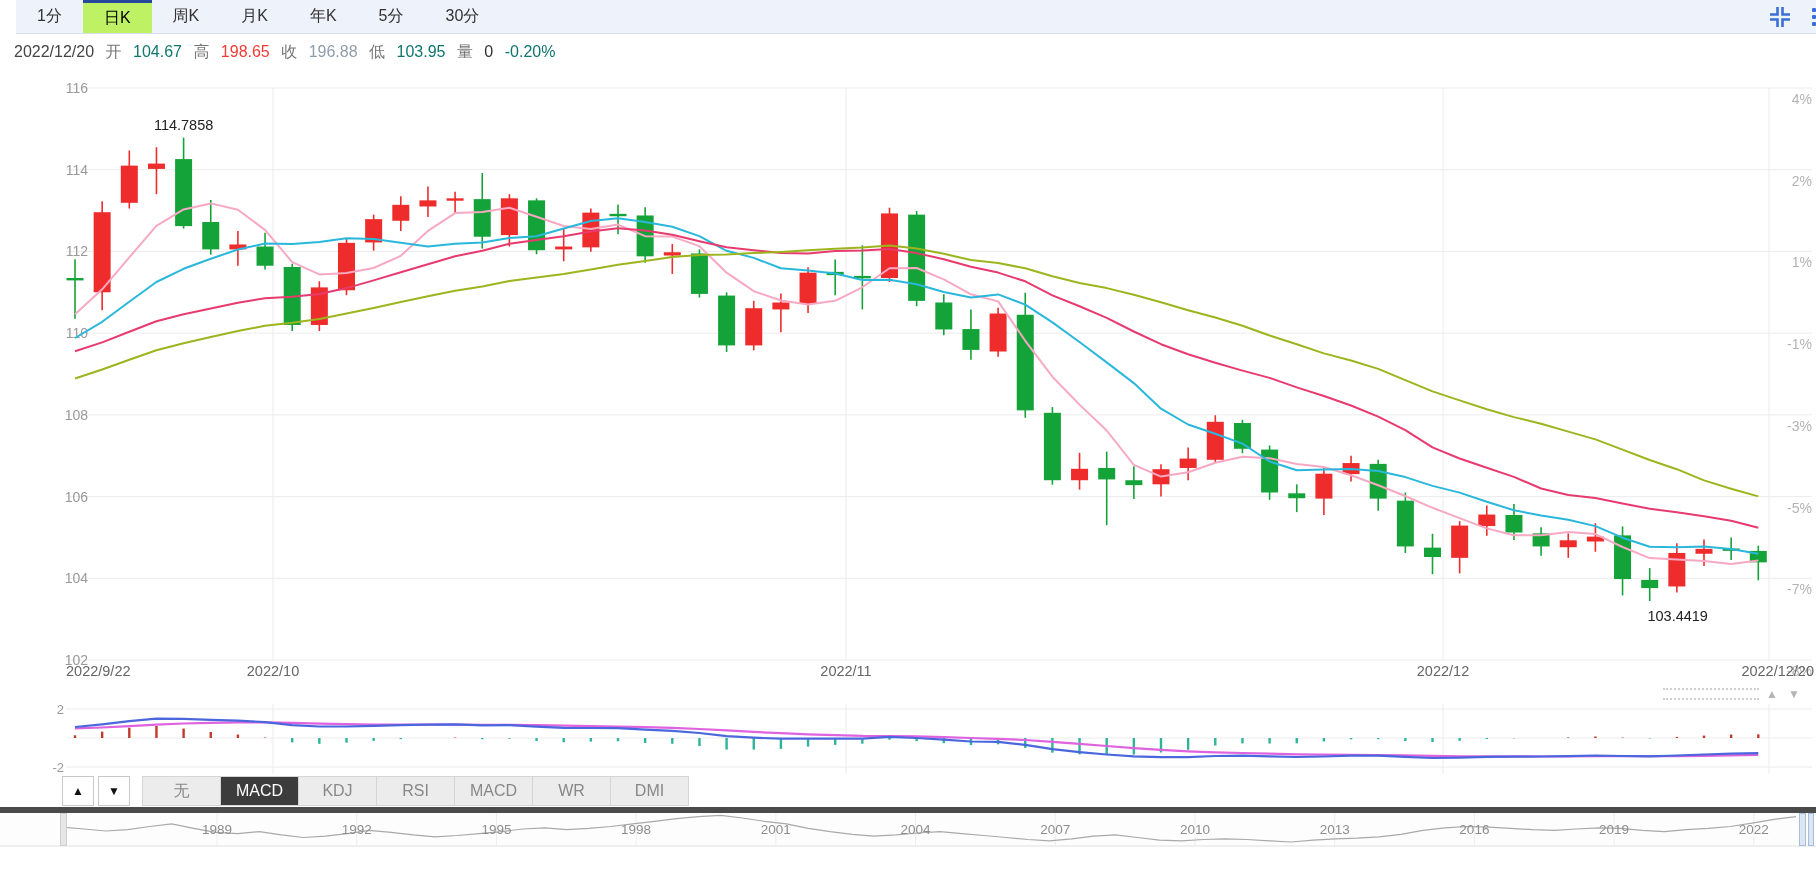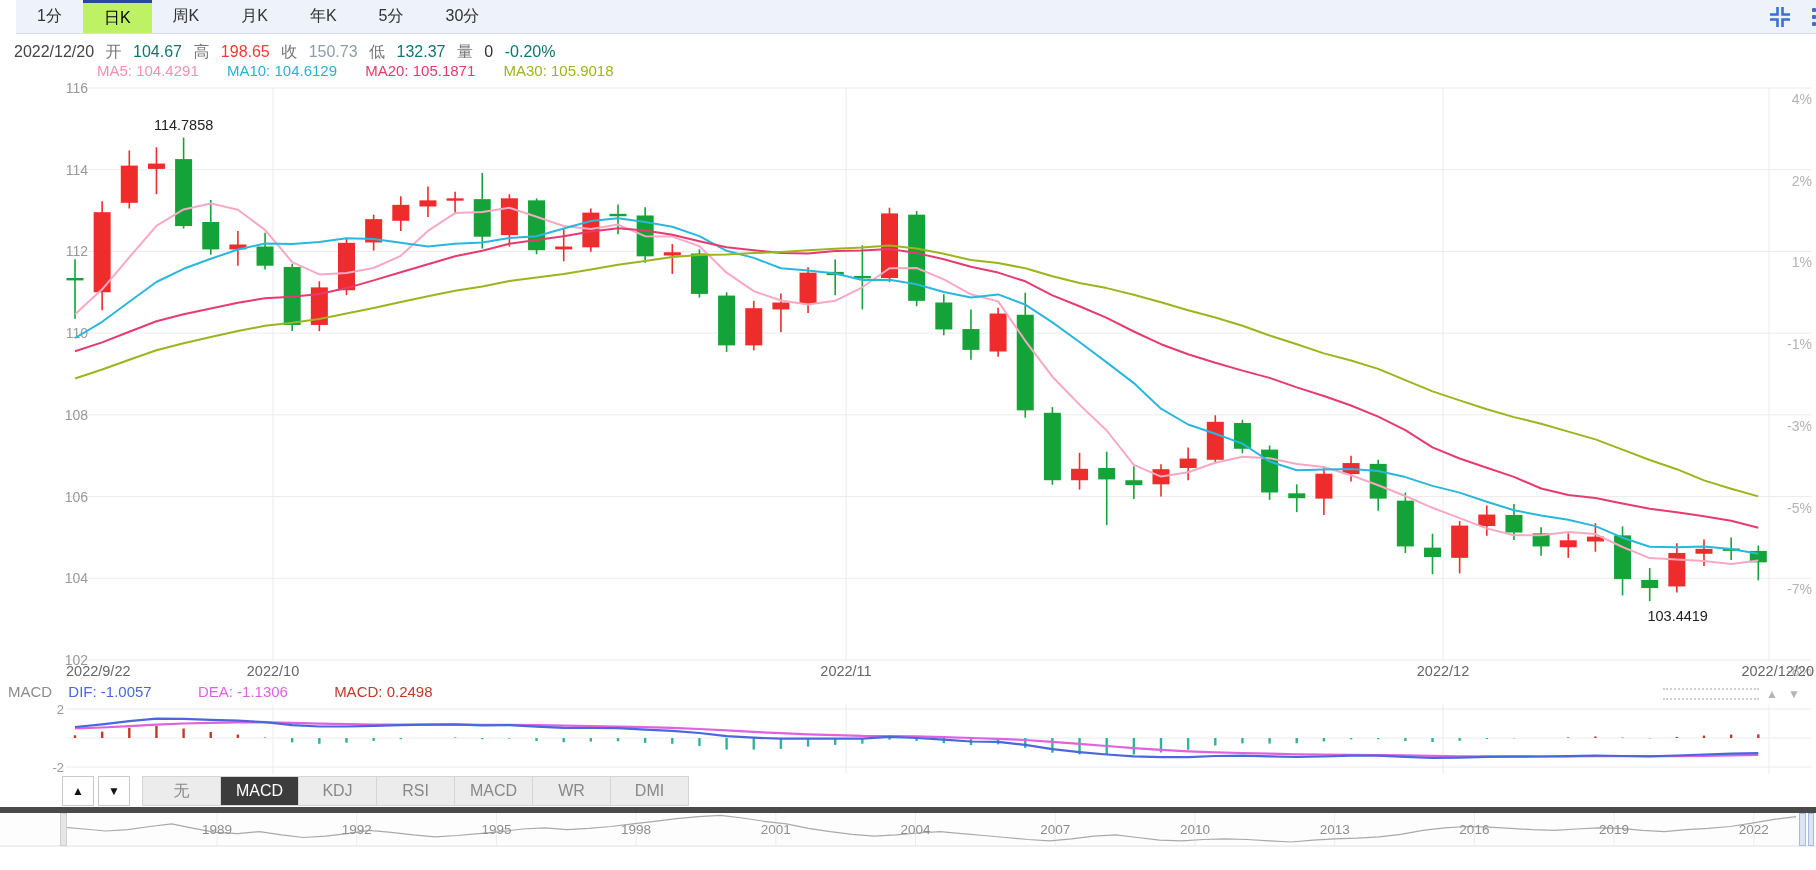--- a/index.html
+++ b/index.html
@@ -75,34 +75,28 @@
     </div>
   </div>
 
   <div id="quote">
     <span class="q-date">2022/12/20</span>
     <span class="q-label">开</span>
     <span class="q-green">104.67</span>
     <span class="q-label">高</span>
     <span class="q-red">198.65</span>
     <span class="q-label">收</span>
-    <span class="q-close">150.73</span>
+    <span class="q-close">196.88</span>
     <span class="q-label">低</span>
-    <span class="q-green">132.37</span>
+    <span class="q-green">103.95</span>
     <span class="q-label">量</span>
     <span class="q-vol">0</span>
     <span class="q-green">-0.20%</span>
   </div>
 
-  <div id="ma-readout">
-    <span class="ma5">MA5: 104.4291</span>
-    <span class="ma10">MA10: 104.6129</span>
-    <span class="ma20">MA20: 105.1871</span>
-    <span class="ma30">MA30: 105.9018</span>
-  </div>
 
   <svg id="chart" width="1816" height="870" style="position:absolute;left:0;top:0;">
       <g>
         <line x1="66" y1="88" x2="1812" y2="88" stroke="#ececec" stroke-width="1"></line>
         <text x="88" y="93" text-anchor="end" font-size="14" fill="#999999">116</text>
         <text x="1812" y="104" text-anchor="end" font-size="14" fill="#b3b3b3">4%</text>
         <line x1="66" y1="169.71428571428572" x2="1812" y2="169.71428571428572" stroke="#ececec" stroke-width="1"></line>
         <text x="88" y="174.71428571428572" text-anchor="end" font-size="14" fill="#999999">114</text>
         <text x="1812" y="185.71428571428572" text-anchor="end" font-size="14" fill="#b3b3b3">2%</text>
         <line x1="66" y1="251.42857142857142" x2="1812" y2="251.42857142857142" stroke="#ececec" stroke-width="1"></line>
@@ -365,26 +359,20 @@
         <text x="915.55" y="834" text-anchor="middle" font-size="13.5" fill="#8d8d8d">2004</text>
         <text x="1055.26" y="834" text-anchor="middle" font-size="13.5" fill="#8d8d8d">2007</text>
         <text x="1194.97" y="834" text-anchor="middle" font-size="13.5" fill="#8d8d8d">2010</text>
         <text x="1334.68" y="834" text-anchor="middle" font-size="13.5" fill="#8d8d8d">2013</text>
         <text x="1474.39" y="834" text-anchor="middle" font-size="13.5" fill="#8d8d8d">2016</text>
         <text x="1614.1" y="834" text-anchor="middle" font-size="13.5" fill="#8d8d8d">2019</text>
         <text x="1753.81" y="834" text-anchor="middle" font-size="13.5" fill="#8d8d8d">2022</text>
       </g>
     </svg>
 
-  <div id="macd-readout">
-    <span class="m-title">MACD</span>
-    <span class="m-dif">DIF: -1.0057</span>
-    <span class="m-dea">DEA: -1.1306</span>
-    <span class="m-macd">MACD: 0.2498</span>
-  </div>
 
   <div id="pane-handle"></div>
   <div id="pane-tris"><span>▲</span><span>▼</span></div>
 
   <div id="ind-row">
     <div class="ind-arrow">▲</div>
     <div class="ind-arrow">▼</div>
     <div id="ind-tabs">
       <div class="ind-tab">无</div>
       <div class="ind-tab active">MACD</div>

